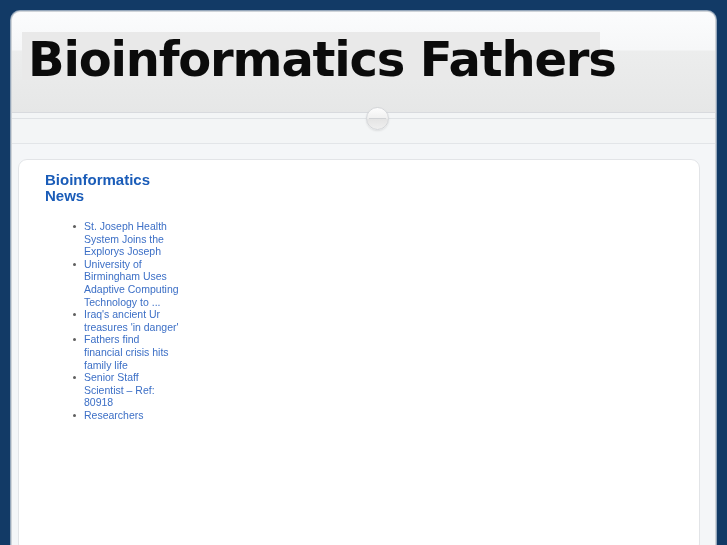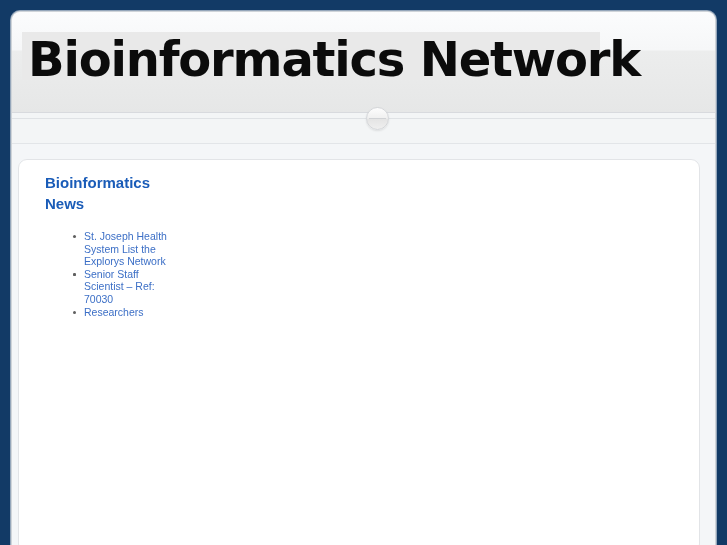--- a/index.html
+++ b/index.html
@@ -125,21 +125,21 @@
     position: absolute;
     left: 0;
     top: 0;
     width: 160px;
     padding: 12px 0 0 0;
   }
   #news-heading {
     margin: 0 10px 0 26px;
     font-family: "Liberation Sans", sans-serif;
     font-size: 15px;
-    line-height: 21px;
+    line-height: 16px;
     font-weight: 700;
     color: #1a5cb8;
     width: 118px;
   }
   #news-list {
     list-style: none;
     margin: 16px 0 0 0;
     padding: 0;
   }
   #news-list li {
@@ -167,45 +167,54 @@
     word-wrap: break-word;
   }
 </style>
 </head>
 <body>
 
 <div id="page-frame">
 
   <div id="masthead">
     <div id="masthead-highlight"></div>
-    <h1 id="site-title">Bioinformatics Network</h1>
+    <h1 id="site-title">Bioinformatics Fathers</h1>
   </div>
 
   <div id="splitter-zone">
     <div id="splitter-rule"></div>
     <div id="splitter-handle">
       <div id="splitter-handle-line"></div>
     </div>
   </div>
 
   <div id="content-card">
 
     <div id="news-widget">
       <h2 id="news-heading">Bioinformatics News</h2>
       <ul id="news-list">
           <li>
             <span class="bullet"></span>
-            <a class="news-link" href="#">St. Joseph Health System List the Explorys Network</a>
-          </li>
-          <li>
-            <span class="bullet"></span>
-          </li>
-          <li>
-            <span class="bullet"></span>
-            <a class="news-link" href="#">Senior Staff Scientist – Ref: 70030</a>
+            <a class="news-link" href="#">St. Joseph Health System Joins the Explorys Joseph</a>
+          </li>
+          <li>
+            <span class="bullet"></span>
+            <a class="news-link" href="#">University of Birmingham Uses Adaptive Computing Technology to ...</a>
+          </li>
+          <li>
+            <span class="bullet"></span>
+            <a class="news-link" href="#">Iraq's ancient Ur treasures 'in danger'</a>
+          </li>
+          <li>
+            <span class="bullet"></span>
+            <a class="news-link" href="#">Fathers find financial crisis hits family life</a>
+          </li>
+          <li>
+            <span class="bullet"></span>
+            <a class="news-link" href="#">Senior Staff Scientist – Ref: 80918</a>
           </li>
           <li>
             <span class="bullet"></span>
             <a class="news-link" href="#">Researchers</a>
           </li>
         </ul>
     </div>
 
   </div>
 </div>

